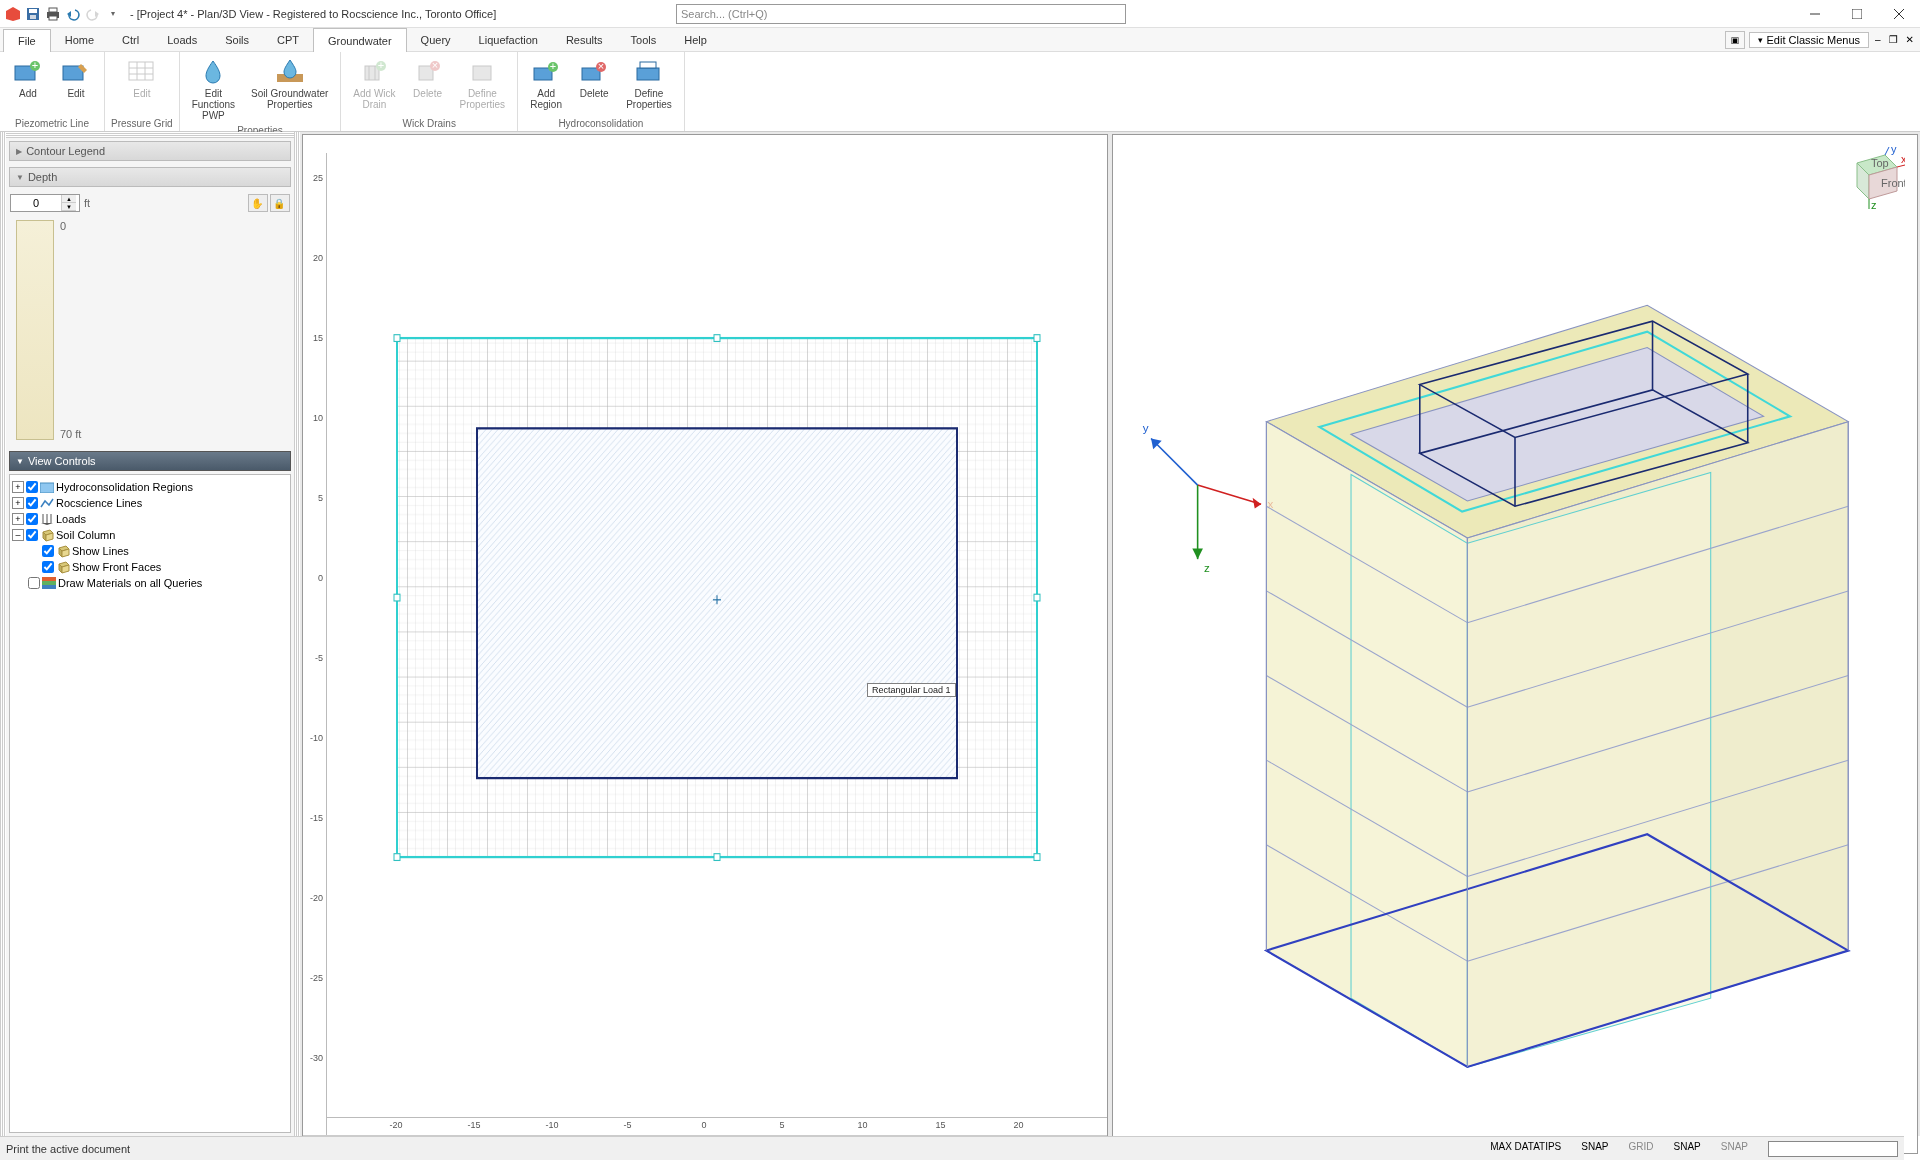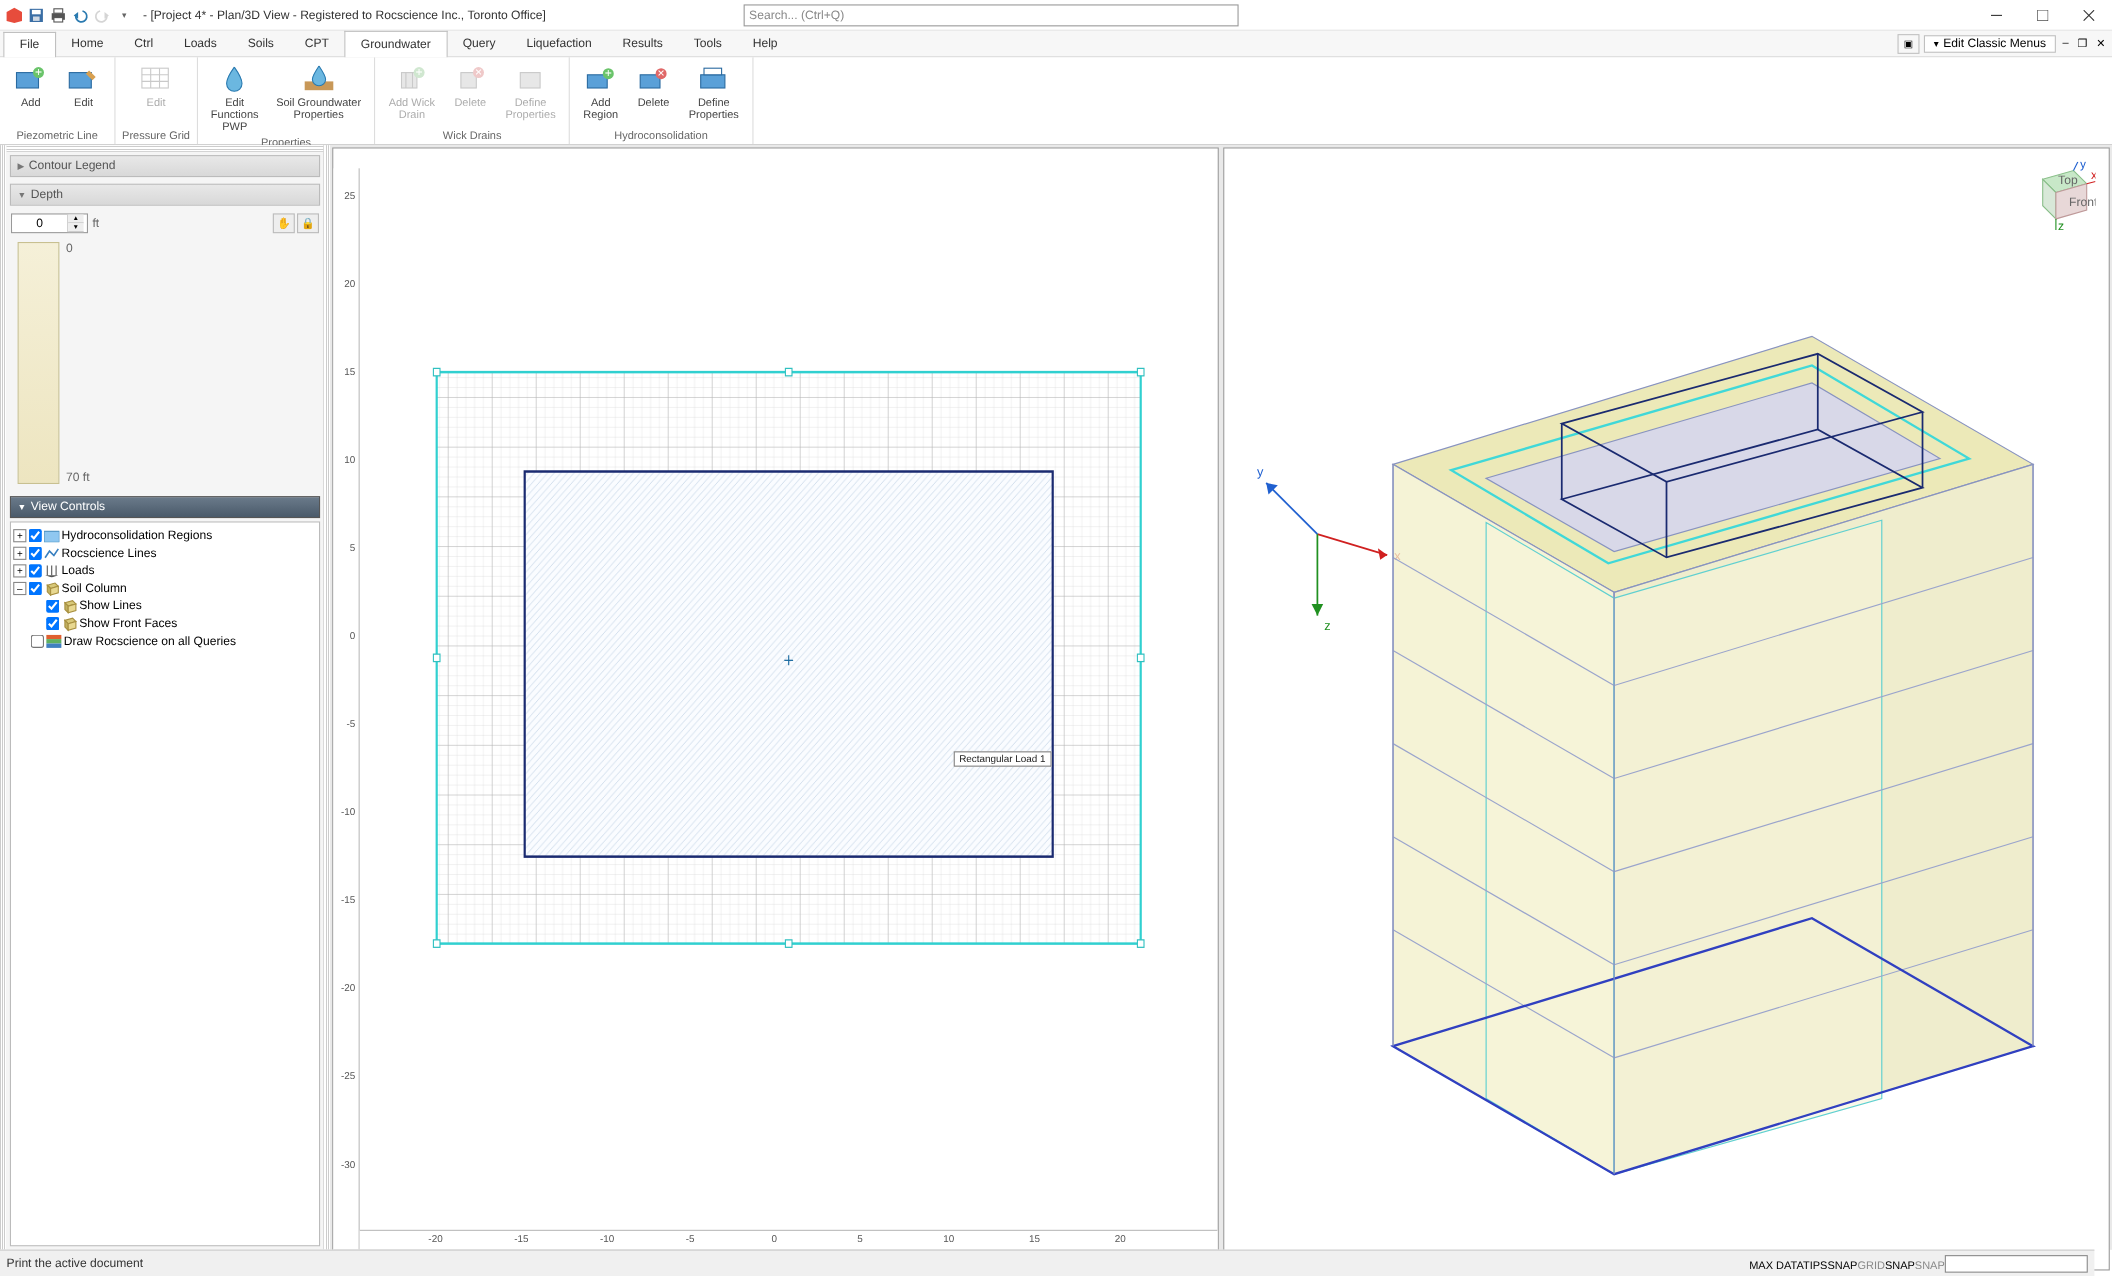--- a/index.html
+++ b/index.html
@@ -54,21 +54,21 @@
 .ruler-h { position:absolute; left:24px; right:0; bottom:18px; height:18px; border-top:1px solid #bbb; background:#fff;}
 .plan-canvas { position:absolute; left:24px; top:0; right:0; bottom:36px; }
 .rtick { position:absolute; font-size:9px; color:#555; }
 .stagebar { height:18px; background:#f0f0f0; border-top:1px solid #ccc; display:flex; align-items:stretch; position:absolute; left:0; right:0; bottom:0;}
 .stage-nav { display:flex; border-right:1px solid #bbb;}
 .stage-nav div { width:18px; border-right:1px solid #ccc; text-align:center; font-size:9px; line-height:17px; cursor:pointer;}
 .stage-tab { padding:0 10px; border-right:1px solid #bbb; font-size:10px; line-height:17px; cursor:pointer; background:#f8f8f8; position:relative;}
 .stage-tab.active { background:#fff; font-weight:bold; }
 .stage-tab:after { content:""; position:absolute; right:-6px; top:0; bottom:0; width:10px; background:inherit; transform:skewX(25deg); border-right:1px solid #bbb;}
 .statusbar { position:absolute; bottom:0; left:0; right:16px; height:24px; background:#f0f0f0; border-top:1px solid #ccc; display:flex; align-items:center; padding:0 6px; font-size:11px; color:#333;}
-.status-right { margin-left:auto; display:flex; gap:0; align-items:flex-end;}
+.status-right { margin-left:auto; display:flex; gap:20px; align-items:flex-start;}
 .status-toggle { font-size:10px; cursor:pointer; color:#888;}
 .status-toggle.on { color:#000;}
 .status-input { width:130px; height:16px; border:1px solid #888; background:#fff;}
 .load-label { position:absolute; border:1px solid #808080; background:#fff; font-size:9px; padding:1px 4px; color:#222;}
 .viewcube { position:absolute; right:12px; top:12px; width:64px; height:64px; }
 </style>
 </head>
 <body>
 
 <div class="titlebar">
@@ -400,21 +400,21 @@
       <div class="tree-row">
           <span class="tree-indent" style="width:14px"></span>
           <input type="checkbox" class="tree-chk" style="">
           <span class="tree-icon">
             <svg width="14" height="12">
               <rect x="0" y="0" width="14" height="4" fill="#e06030"></rect>
               <rect x="0" y="4" width="14" height="4" fill="#60b060"></rect>
               <rect x="0" y="8" width="14" height="4" fill="#4080c0"></rect>
             </svg>
           </span>
-          <span>Draw Rocscience on all Queries</span>
+          <span>Draw Materials on all Queries</span>
         </div>
     </div>
   </div>
   <div class="grip"></div>
 
   <div class="views">
     <div class="views-main">
 
       <div class="planview">
         <div class="ruler-v">

